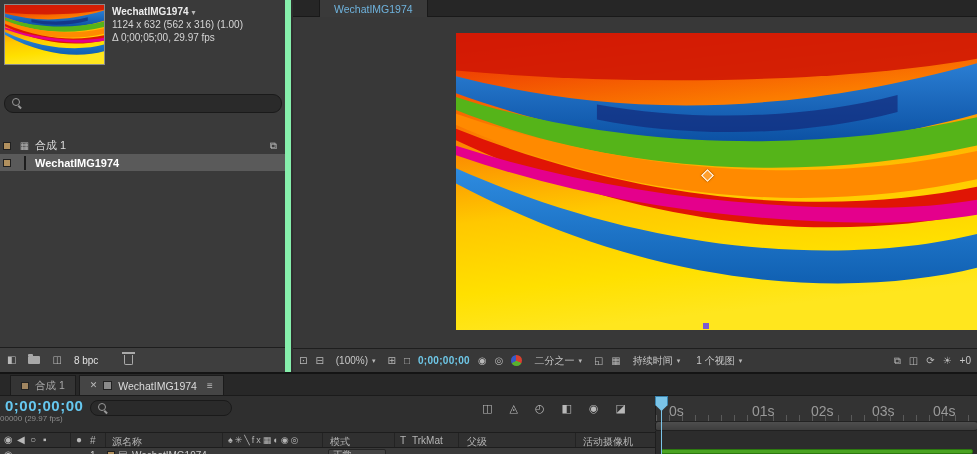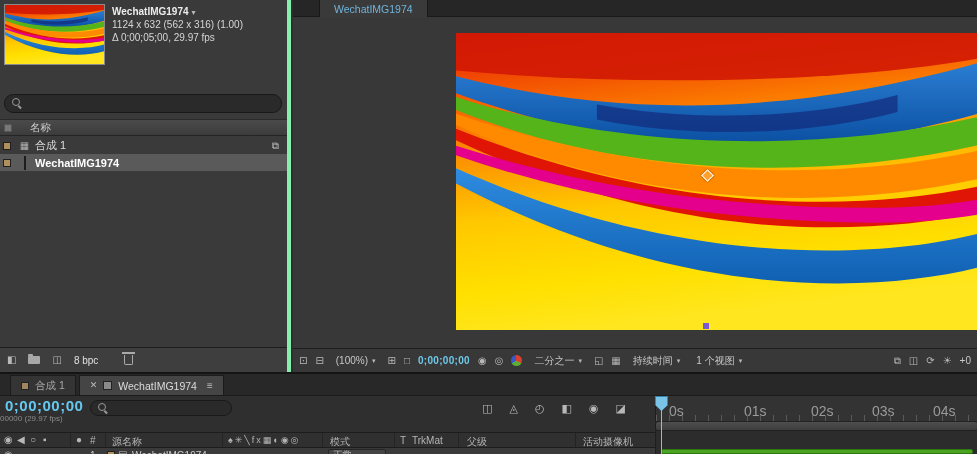--- a/index.html
+++ b/index.html
@@ -3,21 +3,21 @@
 <meta charset="utf-8">
 <style>
   * { margin:0; padding:0; box-sizing:border-box; }
   body { background:#1a1a1a; font-family:"Liberation Sans","DejaVu Sans",sans-serif; }
   #app { position:relative; width:977px; height:454px; background:#2e2e2e; overflow:hidden;
          color:#ccc; font-size:11px; }
   .icon { display:inline-block; text-align:center; color:#b8b8b8; font-size:10px; line-height:1; }
 
   
   #project-panel { position:absolute; left:0; top:0; width:291px; height:372px;
-                   background:#3a3a3a; border-right:4px solid #86efac; }
+                   background:#3a3a3a; border-right:6px solid #86efac; }
   .thumb { position:absolute; left:4px; top:4px; width:101px; height:61px;
            border:1px solid #8a8a8a; background:#000; }
   .thumb svg { display:block; width:100%; height:100%; }
   .proj-info { position:absolute; left:112px; top:5px; font-size:10px; line-height:13px; color:#d6d6d6; }
   .proj-title { font-weight:bold; color:#ececec; }
   .proj-title .icon { font-size:8px; margin-left:3px; }
   .search-box { position:absolute; background:#2a2a2a; border:1px solid #1a1a1a; border-radius:9px;
                 display:flex; align-items:center; padding-left:7px; }
   #proj-search { left:4px; top:94px; width:278px; height:19px; }
   .mag { position:relative; width:11px; height:11px; display:inline-block; }
@@ -165,24 +165,20 @@
         <span>WechatIMG1974</span><span class="icon">▾</span>
       </div>
       <div>1124 x 632  (562 x 316) (1.00)</div>
       <div>Δ 0;00;05;00, 29.97 fps</div>
     </div>
 
     <div class="search-box" id="proj-search">
       <span class="mag"></span>
     </div>
 
-    <div class="list-hdr">
-      <span class="hdr-badge"></span>
-      <span>名称</span>
-    </div>
 
     <div class="proj-rows">
       <div class="prow">
         <span class="swatch sw-tan"></span>
         <span class="ricon icon">▦</span>
         <span>合成 1</span>
         <span class="row-right icon">⧉</span>
       </div>
       <div class="prow selected">
         <span class="swatch sw-tan"></span>
@@ -280,21 +276,21 @@
         <span class="icon">◫</span>
         <span class="icon">◬</span>
         <span class="icon">◴</span>
         <span class="icon">◧</span>
         <span class="icon">◉</span>
         <span class="icon">◪</span>
       </div>
 
       <div class="ruler">
         <span class="rlabel" style="left:13px">0s</span>
-        <span class="rlabel" style="left:88px">01s</span>
+        <span class="rlabel" style="left:96px">01s</span>
         <span class="rlabel" style="left:155px">02s</span>
         <span class="rlabel" style="left:216px">03s</span>
         <span class="rlabel" style="left:277px">04s</span>
         <div class="ruler-ticks"></div>
       </div>
       <div class="workarea"></div>
       <div class="track-bg"></div>
 
       <div class="hdr-row">
         <span class="hpos icon" style="left:4px">◉</span>

